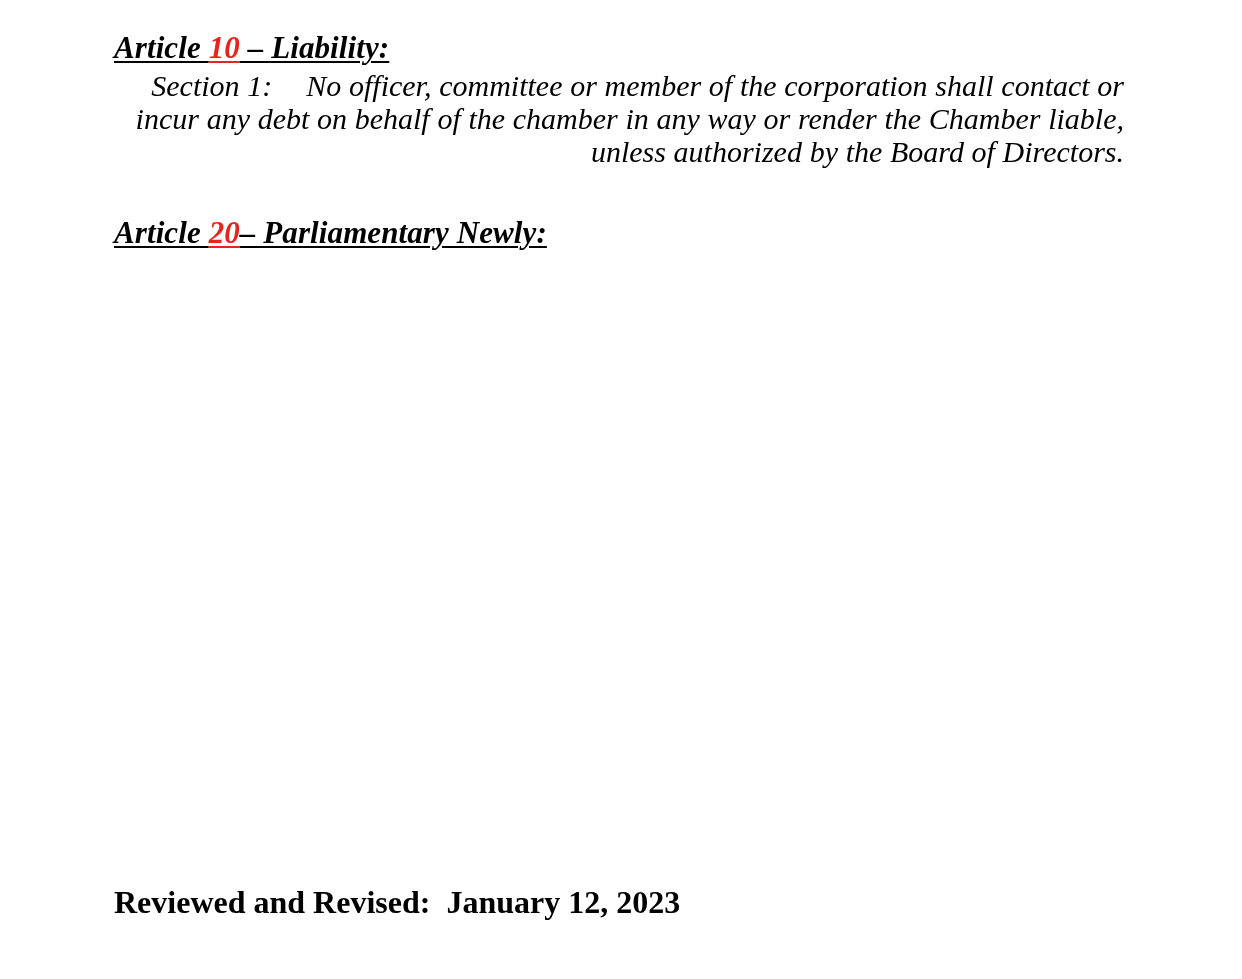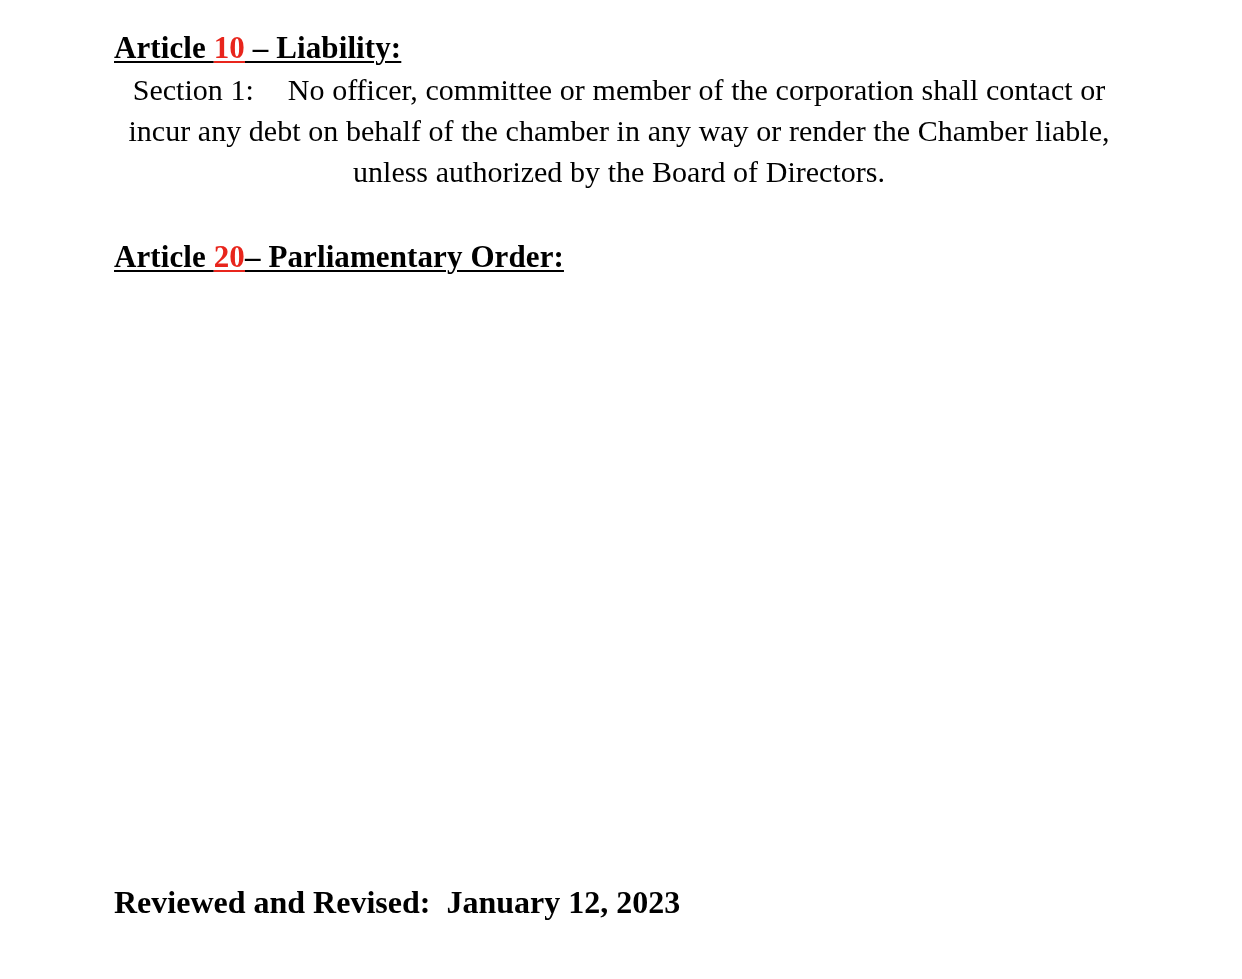--- a/index.html
+++ b/index.html
@@ -18,20 +18,21 @@
     font-family: "Liberation Serif", "DejaVu Serif", serif;
     color: #000000;
     -webkit-font-smoothing: antialiased;
   }
 
   .content {
     position: absolute;
     left: 114px;
     top: 26px;
     width: 1010px;
+    font-style: italic;
   }
 
   
   .article-heading {
     font-size: 31px;
     line-height: 43px;
     font-weight: bold;
     letter-spacing: 0.1px;
     margin: 0;
     white-space: nowrap;
@@ -43,24 +44,24 @@
     text-underline-offset: 3px;
   }
 
   .art-num {
     color: #e8251c;
   }
 
   
   .para {
     font-size: 30px;
-    line-height: 41px;
+    line-height: 33px;
     font-weight: normal;
     margin: 0;
-    text-align: center;
+    text-align: right;
     word-spacing: 0.2px;
   }
 
   .para .section-label {
     white-space: nowrap;
   }
 
   
   .tabgap {
     display: inline-block;
@@ -88,21 +89,21 @@
 <div class="page">
 
   <div class="content">
 
     <div class="article-heading"><span class="u">Article </span><span class="u art-num">10</span><span class="u"> – Liability:</span></div>
 
     <p class="para"><span class="section-label">Section 1:</span><span class="tabgap"></span><span>No officer, committee or member of the corporation shall contact or incur any debt on behalf of the chamber in any way or render the Chamber liable, unless authorized by the Board of Directors.</span></p>
 
     <div class="spacer-line"></div>
 
-    <div class="article-heading"><span class="u">Article </span><span class="u art-num">20</span><span class="u">– Parliamentary Order:</span></div>
+    <div class="article-heading"><span class="u">Article </span><span class="u art-num">20</span><span class="u">– Parliamentary Newly:</span></div>
 
     <div class="spacer-line"></div>
 
 
   </div>
 
   <div class="footer-line">Reviewed and Revised:  January 12, 2023</div>
 
 </div>
 

